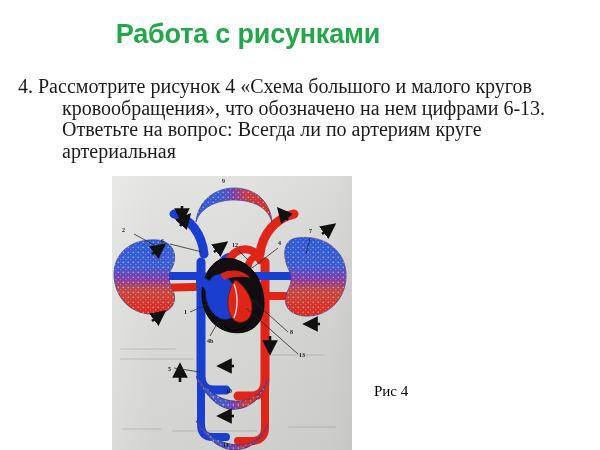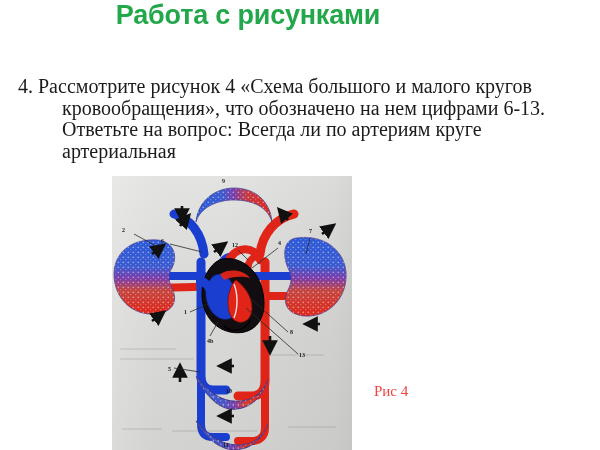--- a/index.html
+++ b/index.html
@@ -13,21 +13,21 @@
     position: relative;
     overflow: hidden;
     font-family: "Liberation Serif", serif;
     -webkit-font-smoothing: antialiased;
   }
 
   
   .slide-title {
     position: absolute;
     left: 0;
-    top: 0;
+    top: 19px;
     width: 496px;
     text-align: center;
     font-family: "Liberation Sans", sans-serif;
     font-weight: bold;
     font-size: 27px;
     letter-spacing: -0.2px;
     color: #22a84a;
     white-space: nowrap;
   }
 
@@ -94,21 +94,21 @@
     letter-spacing: 0px;
   }
 
   
   .fig-caption {
     position: absolute;
     left: 374px;
     top: 383px;
     font-family: "Liberation Serif", serif;
     font-size: 15px;
-    color: #ef4444;
+    color: #000000;
     white-space: nowrap;
   }
 </style>
 </head>
 <body>
 
 <div class="slide-title">Работа с рисунками</div>
 
 <div class="question-block">
   <p>

